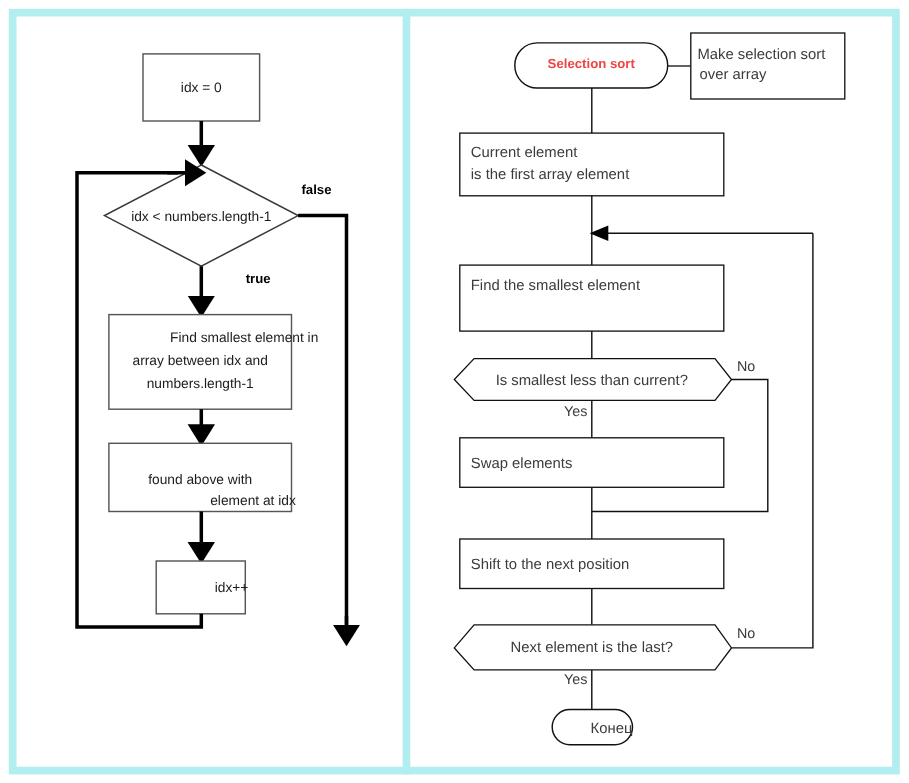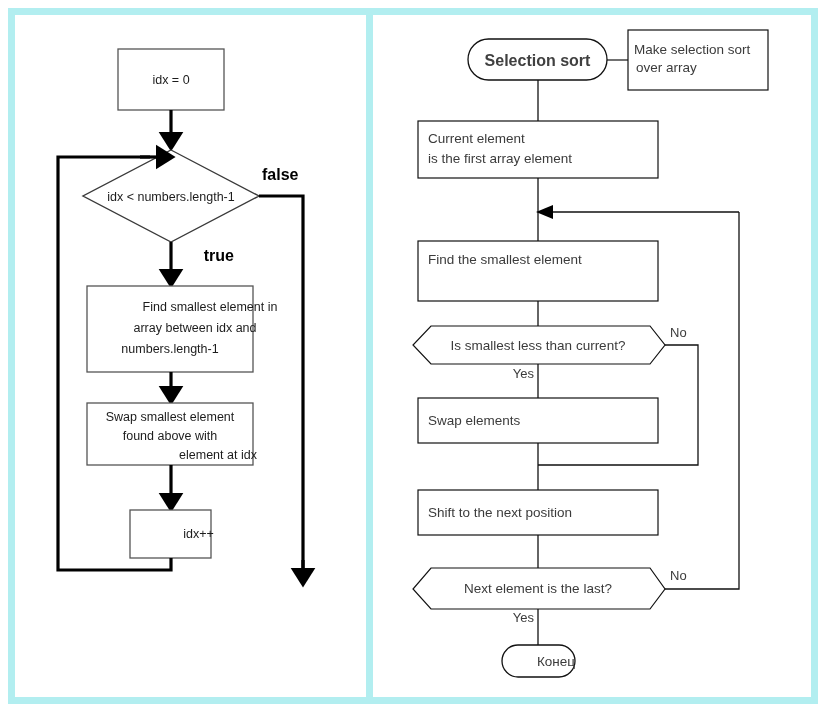--- a/index.html
+++ b/index.html
@@ -20,39 +20,39 @@
     box-sizing:border-box;
     border:7px solid #b2eef0;
     pointer-events:none;
   }
   #panel-divider{
     position:absolute;left:366px;top:8px;
     width:7px;height:696px;
     background:#b2eef0;
   }
   .panel{position:absolute;top:0;height:712px;}
-  #panel-left{left:0;width:374px;border-radius:16px;}
+  #panel-left{left:12px;width:374px;border-radius:16px;}
   #panel-right{left:373px;width:453px;}
   svg{display:block;}
   .lbl{
     position:absolute;
     font-family:"Liberation Sans", sans-serif;
     color:#222222;
     white-space:pre;
     line-height:1.28;
     text-align:center;
     pointer-events:none;
   }
   
   .lp-text{font-size:12.5px;color:#1c1c1c;}
-  .lp-edge{font-size:16px;font-weight:bold;color:#000000;}
+  .lp-edge{font-size:12px;font-weight:bold;color:#000000;}
   
   .rp-text{font-size:13.5px;color:#3b3b3b;text-align:left;}
   .rp-text-c{font-size:13.5px;color:#3b3b3b;text-align:center;}
-  .rp-term{font-size:16px;font-weight:bold;color:#404040;}
+  .rp-term{font-size:12px;font-weight:bold;color:#ef4444;}
   .rp-term-plain{font-size:13.5px;color:#3b3b3b;text-align:right;}
   .rp-edge{font-size:13px;color:#3b3b3b;}
 </style>
 </head>
 <body>
 
 <div id="frame">
 
   <div class="panel" id="panel-left">
     <svg width="366" height="712" viewBox="0 0 366 712">
@@ -89,24 +89,23 @@
 
     <div class="lbl lp-text" style="left:118px;top:72px;width:106px;">idx = 0</div>
 
     <div class="lbl lp-text" style="left:76px;top:189px;width:190px;">idx &lt; numbers.length-1</div>
 
     <div class="lbl lp-edge" style="left:262px;top:165px;width:60px;text-align:left;">false</div>
 
     <div class="lbl lp-edge" style="left:184px;top:246px;width:50px;text-align:right;">true</div>
 
     <div class="lbl lp-text" style="left:87px;top:299px;width:166px;margin-left:40px;">Find smallest element in</div>
-    <div class="lbl lp-text" style="left:87px;top:320px;width:166px;padding-left:25px;">array between idx and</div>
+    <div class="lbl lp-text" style="left:87px;top:320px;width:166px;">array between idx and</div>
     <div class="lbl lp-text" style="left:87px;top:341px;width:166px;">numbers.length-1</div>
 
-    <div class="lbl lp-text" style="left:87px;top:409px;width:166px;">Swap smallest element</div>
     <div class="lbl lp-text" style="left:87px;top:428px;width:166px;">found above with</div>
     <div class="lbl lp-text" style="left:87px;top:447px;width:166px;padding-left:48px;">element at idx</div>
 
     <div class="lbl lp-text" style="left:130px;top:526px;width:81px;margin-left:28px;">idx++</div>
   </div>
 
   <div class="panel" id="panel-right">
     <svg width="453" height="712" viewBox="0 0 453 712">
       <defs>
         <marker id="arrThin" markerWidth="10" markerHeight="10" refX="8.6" refY="4" orient="auto" markerUnits="userSpaceOnUse">

